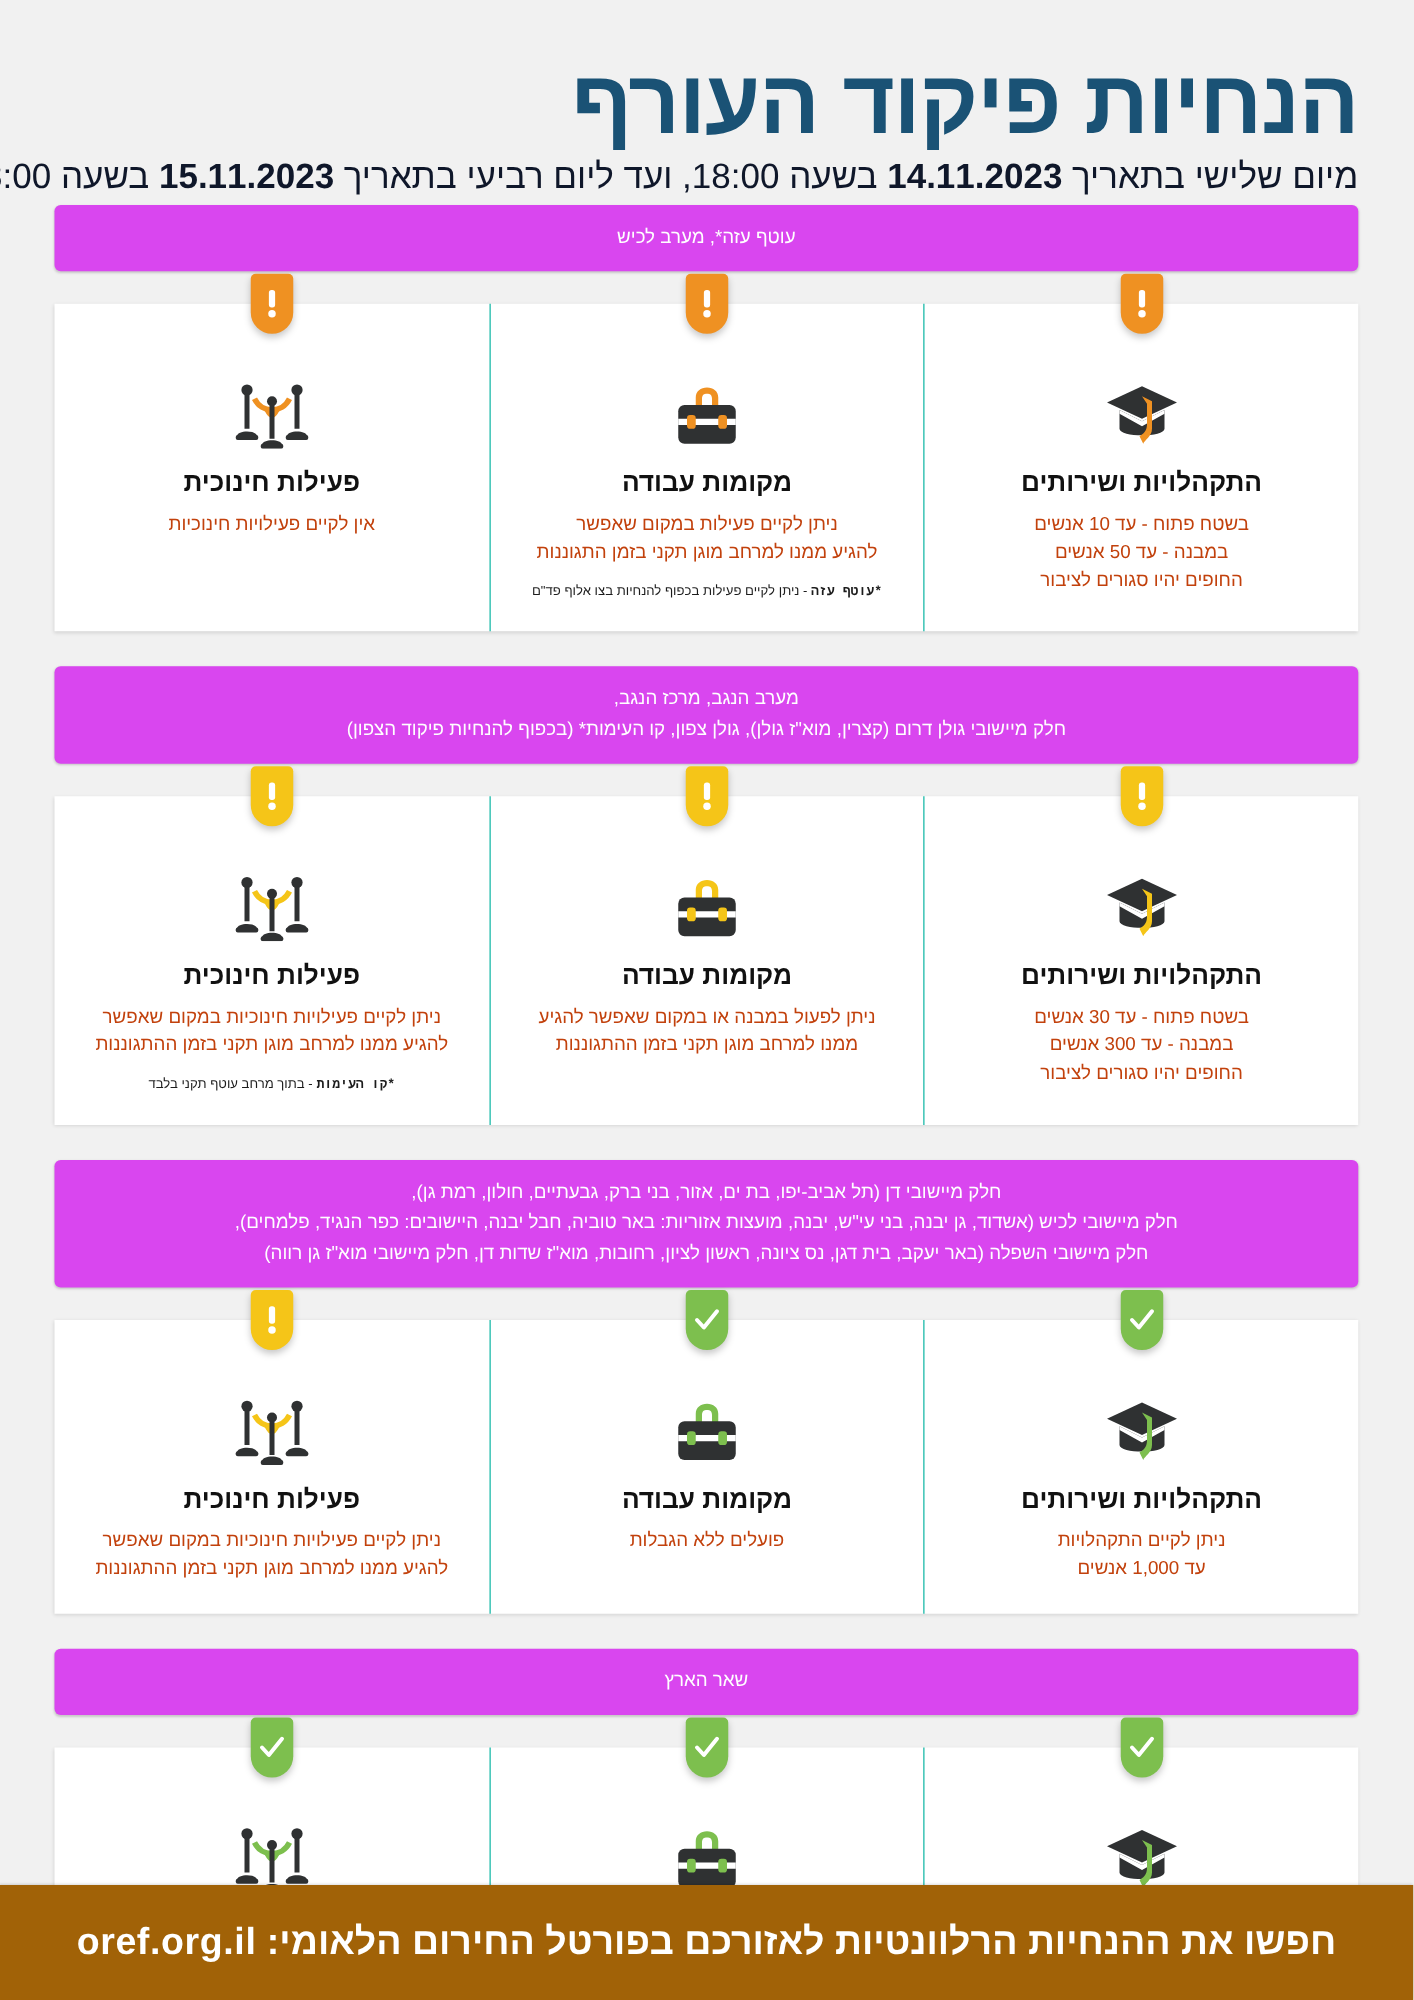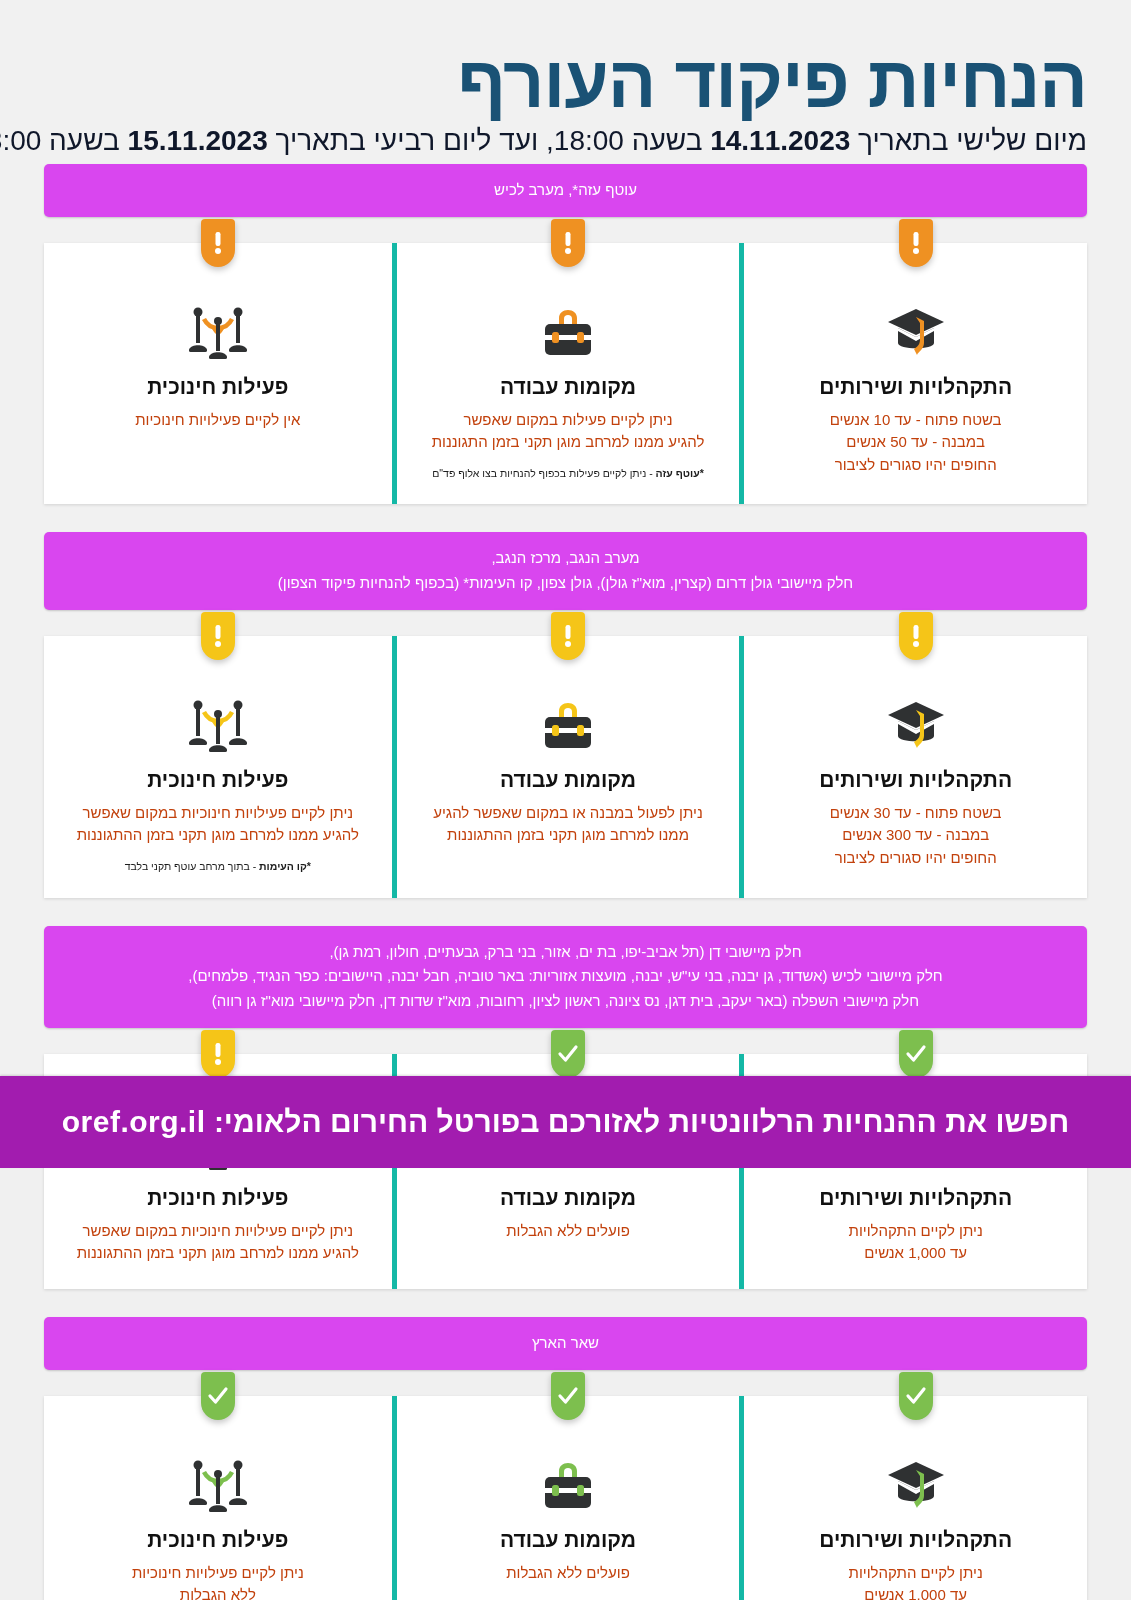--- a/index.html
+++ b/index.html
@@ -4,21 +4,21 @@
 <title>הנחיות פיקוד העורף</title>
 <style>
   * { margin:0; padding:0; box-sizing:border-box; }
   html, body {
     width:1131px; height:1600px;
     background:#f0f0f0;
     font-family:"Liberation Sans", "DejaVu Sans", sans-serif;
     direction:rtl;
     overflow:hidden;
   }
-  .page { width:1131px; height:1168px; position:relative; background:#f1f1f1; }
+  .page { width:1131px; height:1600px; position:relative; background:#f1f1f1; }
 
   
   .header {
     display:flex; align-items:center; justify-content:space-between;
     padding:38px 44px 0 44px;
   }
   .header-text { flex:1; text-align:right; padding-left:10px; }
   .main-title {
     color:#1a5275;
     font-size:72px; font-weight:bold; line-height:1.05;
@@ -53,21 +53,21 @@
     display:flex;
     background:#ffffff;
     margin-top:26px;
     box-shadow:0 1px 3px rgba(0,0,0,.13);
   }
   .card {
     flex:1 1 33.333%;
     position:relative;
     padding:54px 18px 24px 18px;
     text-align:center;
-    border-left:5px solid #14b8a6;
+    border-left:1px solid #14b8a6;
   }
   .card:last-child { border-left:none; }
 
   .badge {
     position:absolute; top:-24px; left:50%; transform:translateX(-50%);
     width:34px; height:48px;
     display:flex; align-items:center; justify-content:center;
     border-radius:4px 4px 17px 17px;
     filter:drop-shadow(0 3px 3px rgba(0,0,0,.22));
   }
@@ -81,29 +81,29 @@
 
   .card-title {
     font-size:21px; font-weight:bold; color:#111; margin-bottom:10px;
   }
   .card-desc {
     font-size:15px; color:#c2410c; line-height:1.5;
   }
   .card-note {
     font-size:10.5px; color:#1c1c1c; margin-top:12px; line-height:1.4;
   }
-  .card-note b { font-weight:bold; }
+  .card-note b { font-weight:bold;font-family:Liberation Mono, monospace; }
 
   .section + .section { margin-top:28px; }
 
   
   .footer {
     position:absolute; left:0; right:0; bottom:0;
     height:92px;
-    background:#a21caf;
+    background:#a16207;
     display:flex; align-items:center; justify-content:center;
     box-shadow:0 -1px 2px rgba(0,0,0,.15);
   }
   .footer-text {
     color:#ffffff; font-size:30px; font-weight:bold; white-space:nowrap;
   }
   .footer-text .url { letter-spacing:.5px; }
 </style>
 </head>
 <body>

